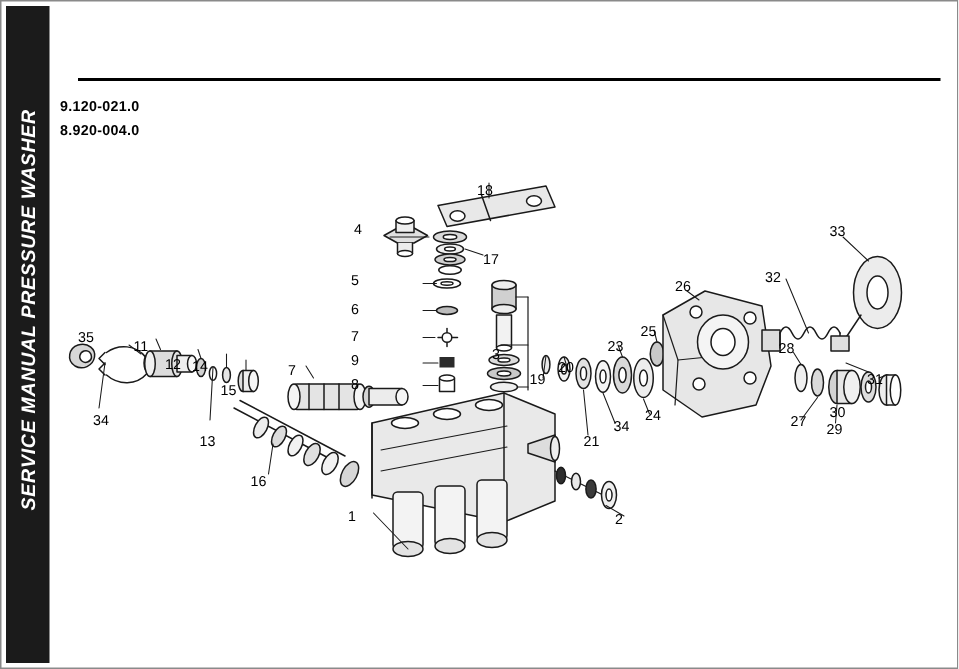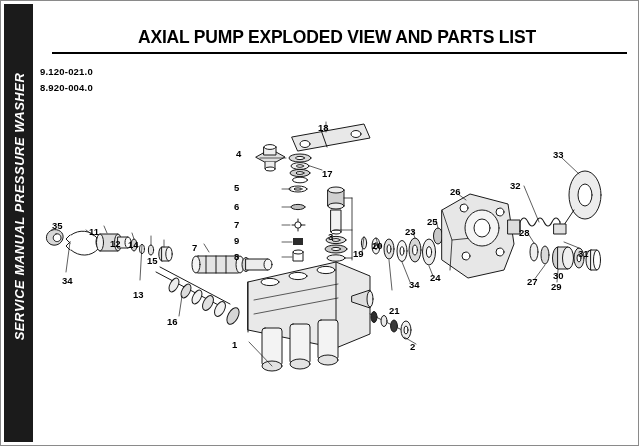--- a/index.html
+++ b/index.html
@@ -84,38 +84,37 @@
     top: 100px;
     width: 600px;
     height: 330px;
   }
   .drawing svg { display: block; }
 
   
   .callout {
     position: absolute;
     font-size: 9.5px;
-    font-weight: bold;
+    font-weight: normal;
     color: #000000;
     white-space: nowrap;
     line-height: 1;
   }
 </style>
 </head>
 <body>
 
 <div id="page">
 
   <div class="outer-border"></div>
 
   <div class="side-tab">
     <div class="side-tab-text">SERVICE MANUAL   PRESSURE WASHER</div>
   </div>
 
-  <div class="title">AXIAL PUMP EXPLODED VIEW AND PARTS LIST</div>
   <div class="title-rule"></div>
 
   <div class="model-no m1">9.120-021.0</div>
   <div class="model-no m2">8.920-004.0</div>
 
   <div class="drawing">
     <svg width="600" height="330" viewBox="0 0 600 330" xmlns="http://www.w3.org/2000/svg">
       <g fill="none" stroke="#1a1a1a" stroke-width="1" stroke-linecap="round" stroke-linejoin="round">
 
         <g>
@@ -396,21 +395,21 @@
   <div class="callout" style="left:89px;  top:227px;">11</div>
   <div class="callout" style="left:110px; top:239px;">12</div>
   <div class="callout" style="left:133px; top:290px;">13</div>
   <div class="callout" style="left:128px; top:240px;">14</div>
   <div class="callout" style="left:147px; top:256px;">15</div>
   <div class="callout" style="left:167px; top:317px;">16</div>
   <div class="callout" style="left:322px; top:169px;">17</div>
   <div class="callout" style="left:318px; top:123px;">18</div>
   <div class="callout" style="left:353px; top:249px;">19</div>
   <div class="callout" style="left:372px; top:241px;">20</div>
-  <div class="callout" style="left:389px; top:290px;margin-top:16px;">21</div>
+  <div class="callout" style="left:389px; top:290px;">21</div>
   <div class="callout" style="left:409px; top:280px;">34</div>
   <div class="callout" style="left:405px; top:227px;">23</div>
   <div class="callout" style="left:430px; top:273px;">24</div>
   <div class="callout" style="left:427px; top:217px;">25</div>
   <div class="callout" style="left:450px; top:187px;">26</div>
   <div class="callout" style="left:527px; top:277px;">27</div>
   <div class="callout" style="left:519px; top:228px;">28</div>
   <div class="callout" style="left:551px; top:282px;">29</div>
   <div class="callout" style="left:553px; top:236px;margin-top:35px;">30</div>
   <div class="callout" style="left:578px; top:249px;">31</div>

